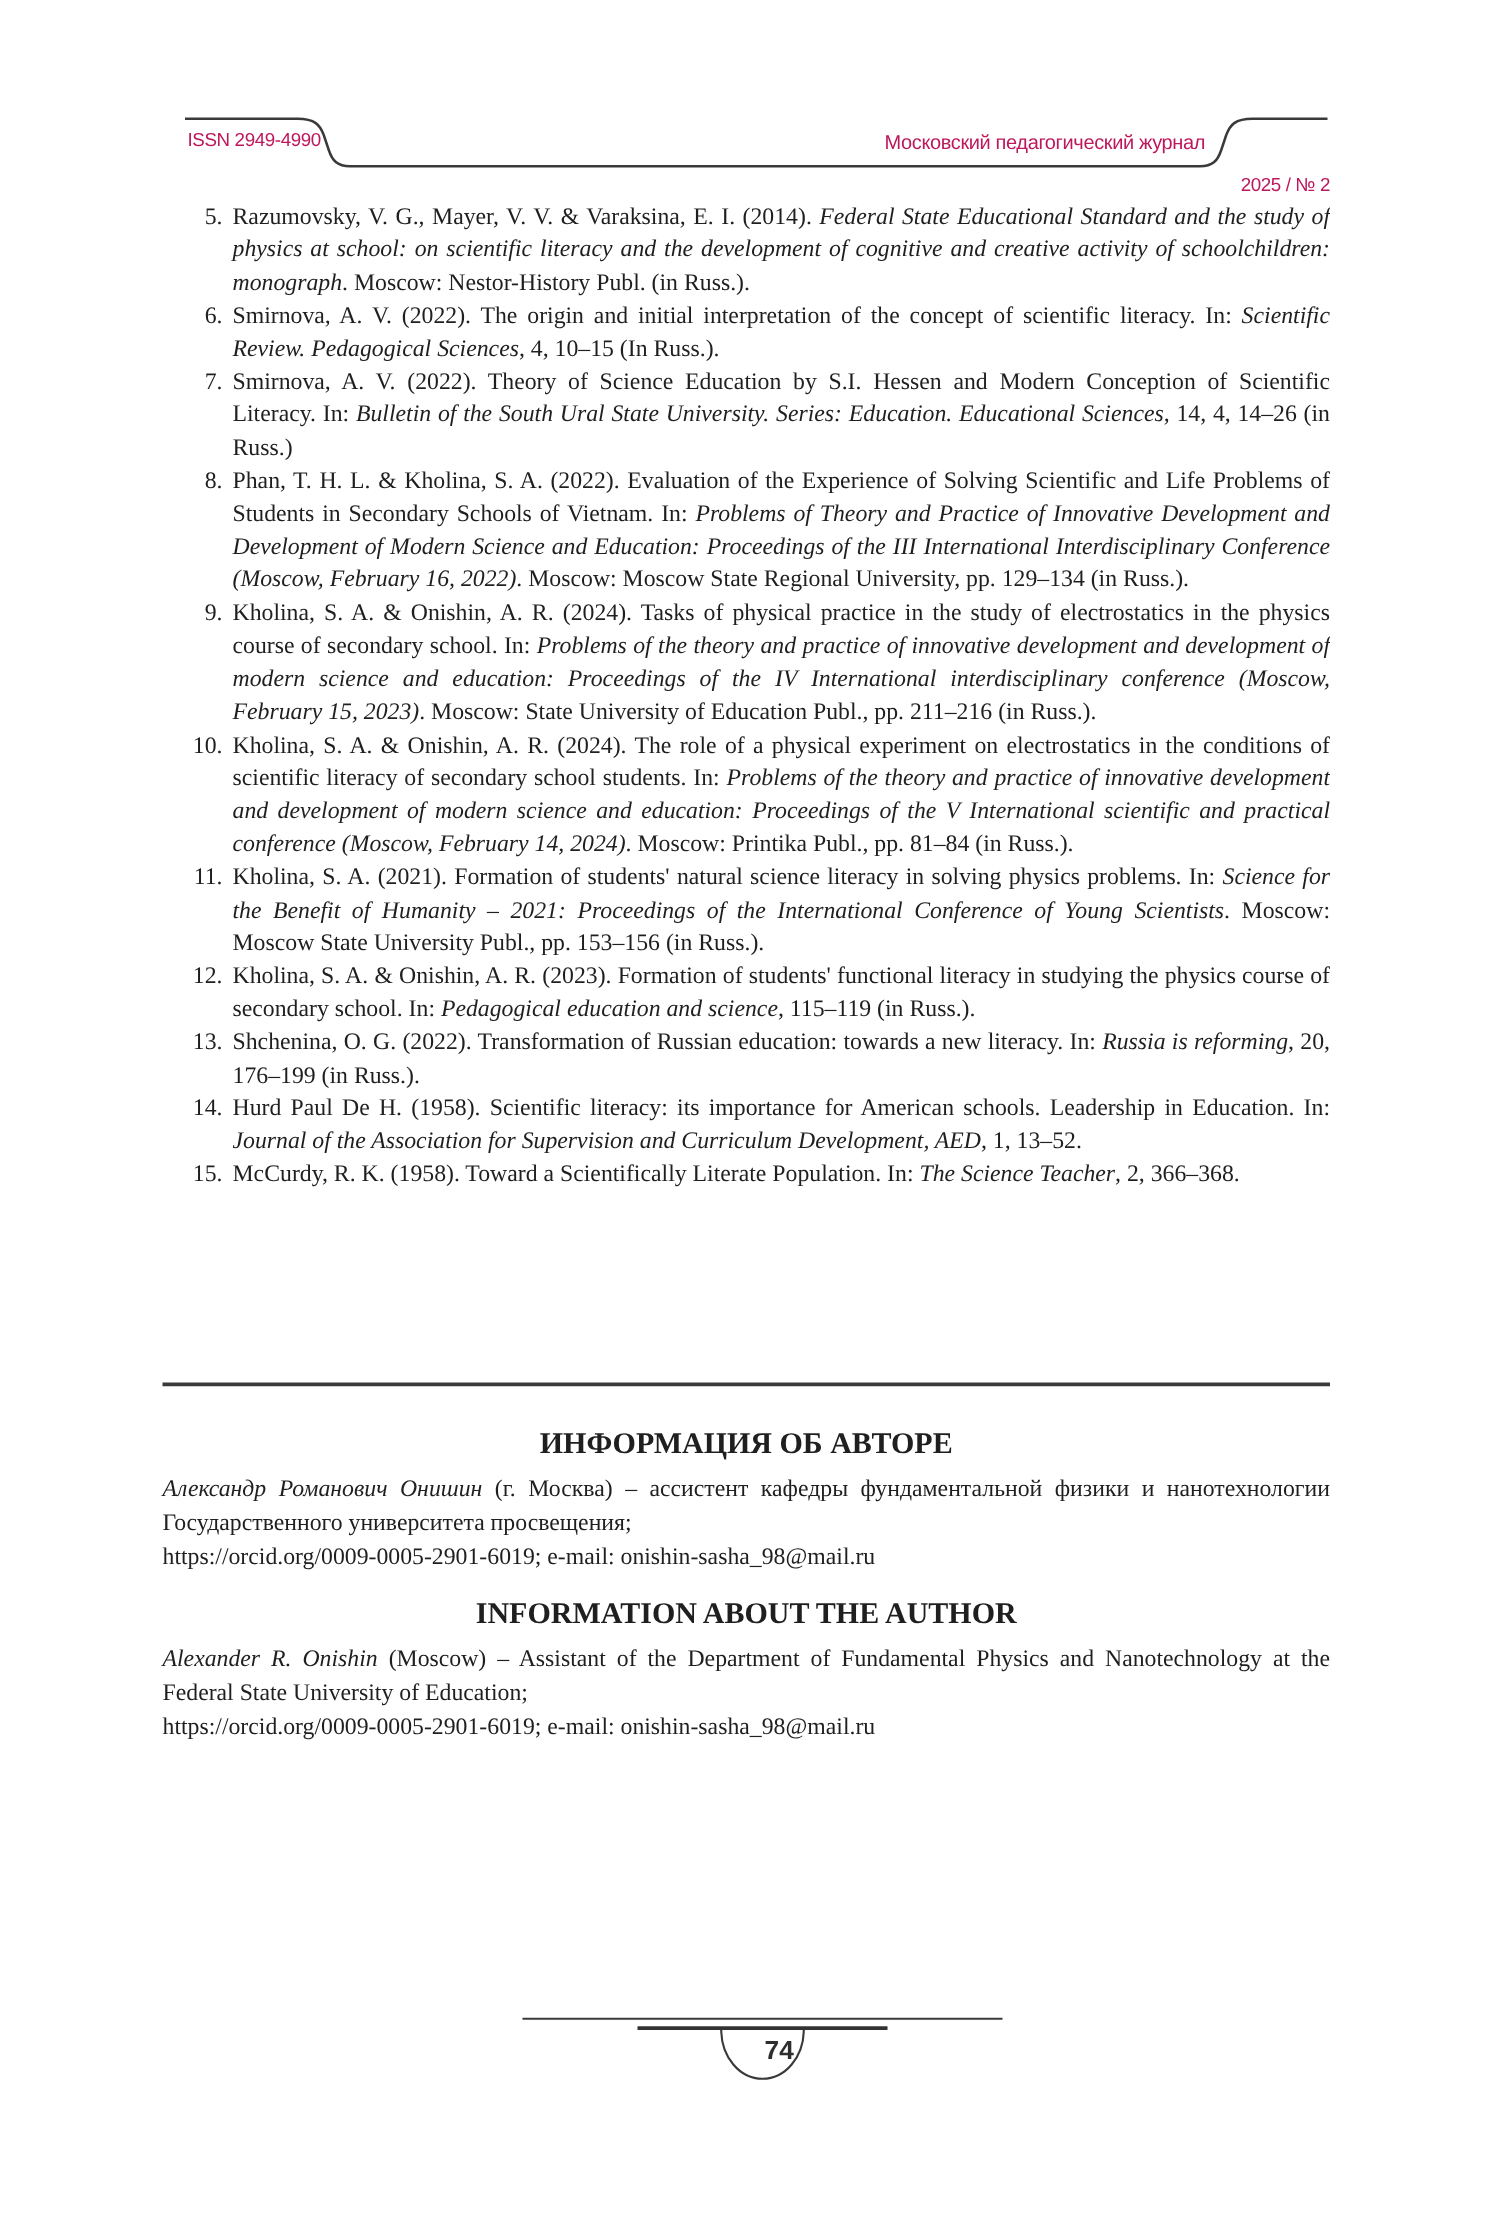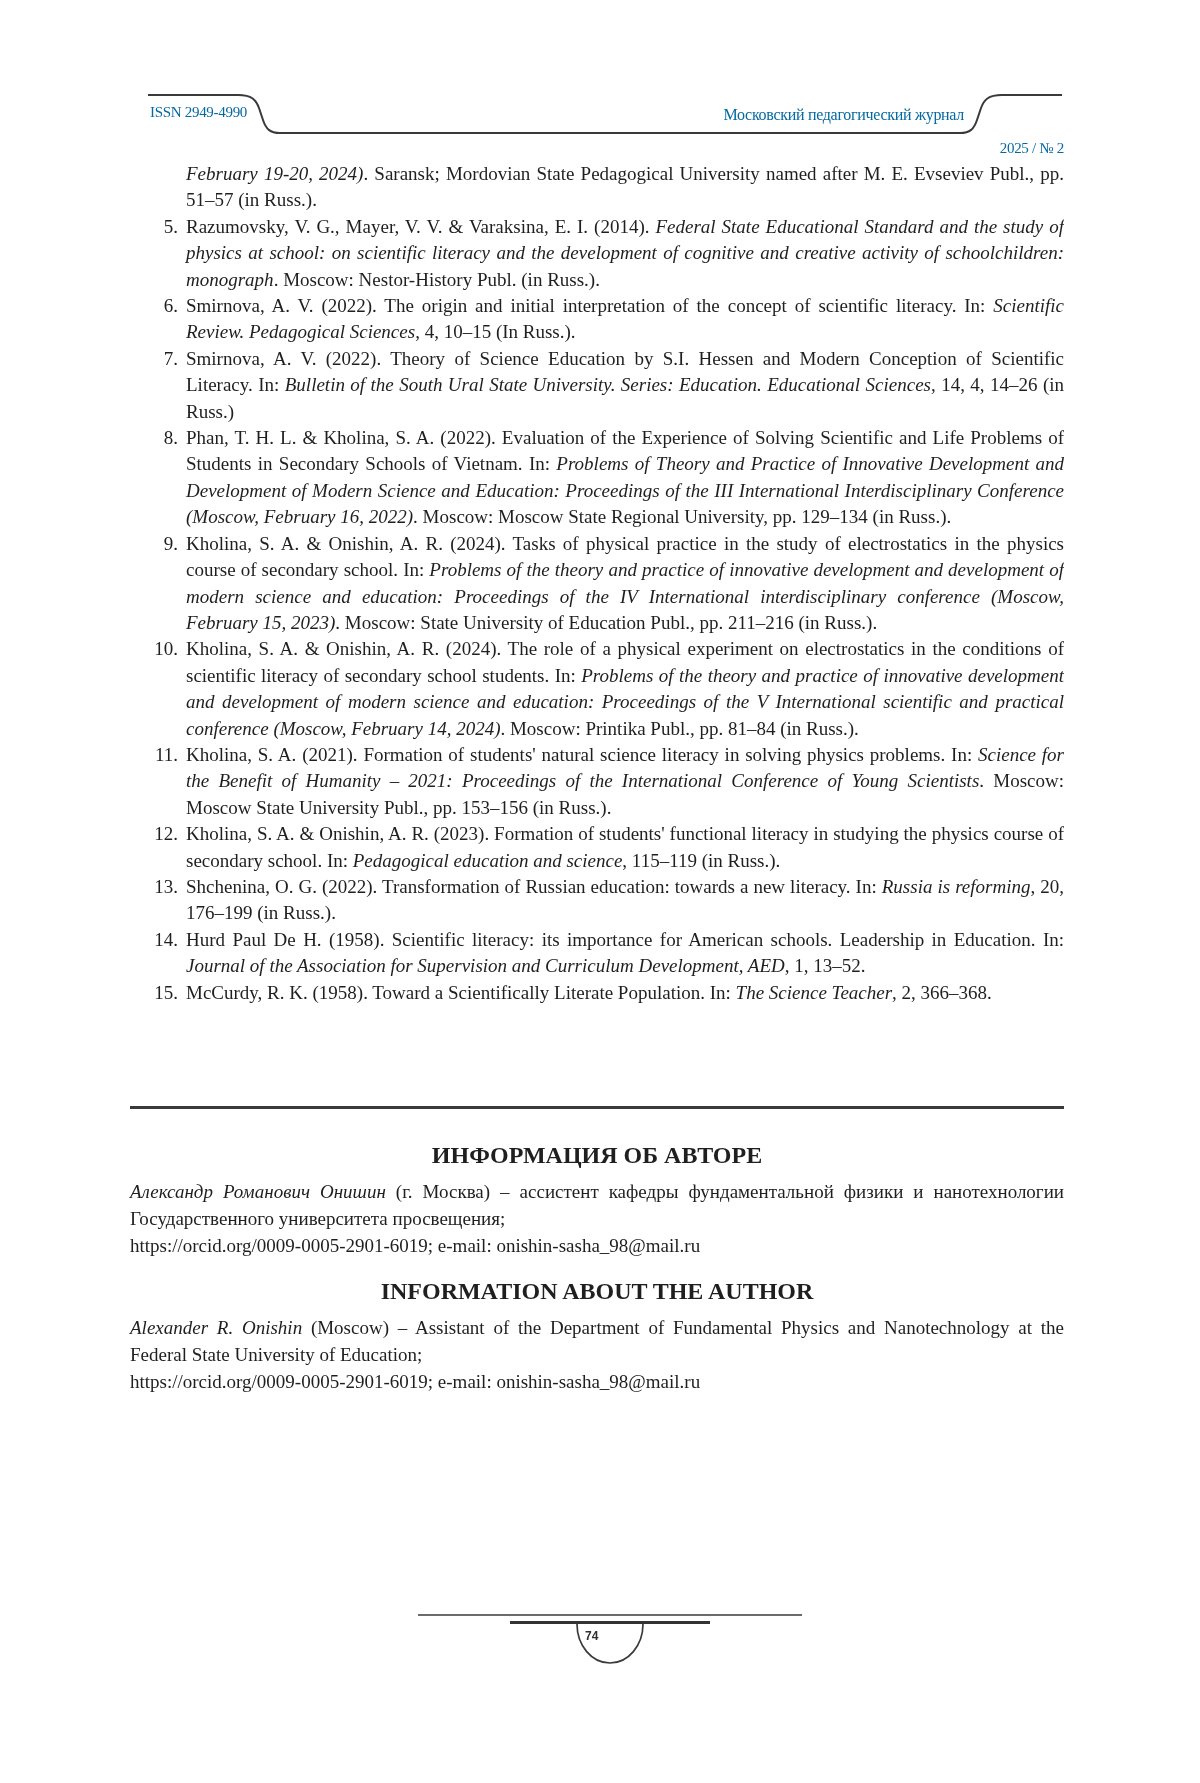--- a/index.html
+++ b/index.html
@@ -8,23 +8,23 @@
     background: #ffffff;
     font-family: "Liberation Serif", serif;
     color: #1f1f1f;
     position: relative;
     overflow: hidden;
   }
   .abs { position: absolute; }
 
   
   .hdr-text {
-    font-family: Liberation Serif, serif;
+    font-family: Liberation Sans, sans-serif;
     font-size: 15px;
-    color: #0369a1;
+    color: #be185d;
     letter-spacing: -0.3px;
     white-space: nowrap;
   }
   #issn   { left: 150px;  top: 104px; }
   #jtitle { left: 262px;  top: 106px; width: 702px; text-align: right; font-size: 16px; }
   #issue  { left: 980px;  top: 104px; width: 84px;  text-align: right; margin-top: 36px; }
 
   
   #refs {
     left: 130px; top: 161px; width: 934px; height: 940px;
@@ -51,41 +51,37 @@
   .info-heading {
     text-align: center; font-weight: bold; font-size: 24px;
     margin: 4px 0 9px 0;
   }
   .info-par { text-align: justify; }
   .orcid-line { text-align: left; }
 
   
   #footer-svg { left: 0; top: 1600px; }
   #page-num {
-    left: 585px; top: 1629px; width: 50px; text-align: left;
+    left: 585px; top: 1629px; width: 50px; text-align: right;
     font-family: "Liberation Sans", sans-serif;
-    font-weight: bold; font-size: 12px; color: #2e2e2e;
+    font-weight: bold; font-size: 21px; color: #2e2e2e;
   }
 </style>
 </head>
 <body>
 
 <svg class="abs" style="left:0; top:0;" width="1200" height="160" viewBox="0 0 1200 160">
   <path d="M 148 95 H 238 C 252 95 256 100 259 108 L 263 120 C 266 129 270 133 280 133
            H 960 C 970 133 974 129 977 120 L 981 108 C 984 100 988 95 1002 95 H 1062" fill="none" stroke="#3a3a3a" stroke-width="2"></path>
 </svg>
 <div class="abs hdr-text" id="issn">ISSN 2949-4990</div>
 <div class="abs hdr-text" id="jtitle">Московский педагогический журнал</div>
 <div class="abs hdr-text" id="issue">2025 / № 2</div>
 
 <div class="abs" id="refs">
-    <div class="ref-row">
-      <span class="ref-num"></span>
-      <div class="ref-text"><span class="it">February 19-20, 2024)</span><span>. Saransk; Mordovian State Pedagogical University named after M. E. Evseviev Publ., pp. 51–57 (in Russ.).</span></div>
-    </div>
     <div class="ref-row">
       <span class="ref-num">5.</span>
       <div class="ref-text"><span>Razumovsky, V. G., Mayer, V. V. &amp; Varaksina, E. I. (2014). </span><span class="it">Federal State Educational Standard and the study of physics at school: on scientific literacy and the development of cognitive and creative activity of schoolchildren: monograph</span><span>. Moscow: Nestor-History Publ. (in Russ.).</span></div>
     </div>
     <div class="ref-row">
       <span class="ref-num">6.</span>
       <div class="ref-text"><span>Smirnova, A. V. (2022). The origin and initial interpretation of the concept of scientific literacy. In: </span><span class="it">Scientific Review. Pedagogical Sciences</span><span>, 4, 10–15 (In Russ.).</span></div>
     </div>
     <div class="ref-row">
       <span class="ref-num">7.</span>

